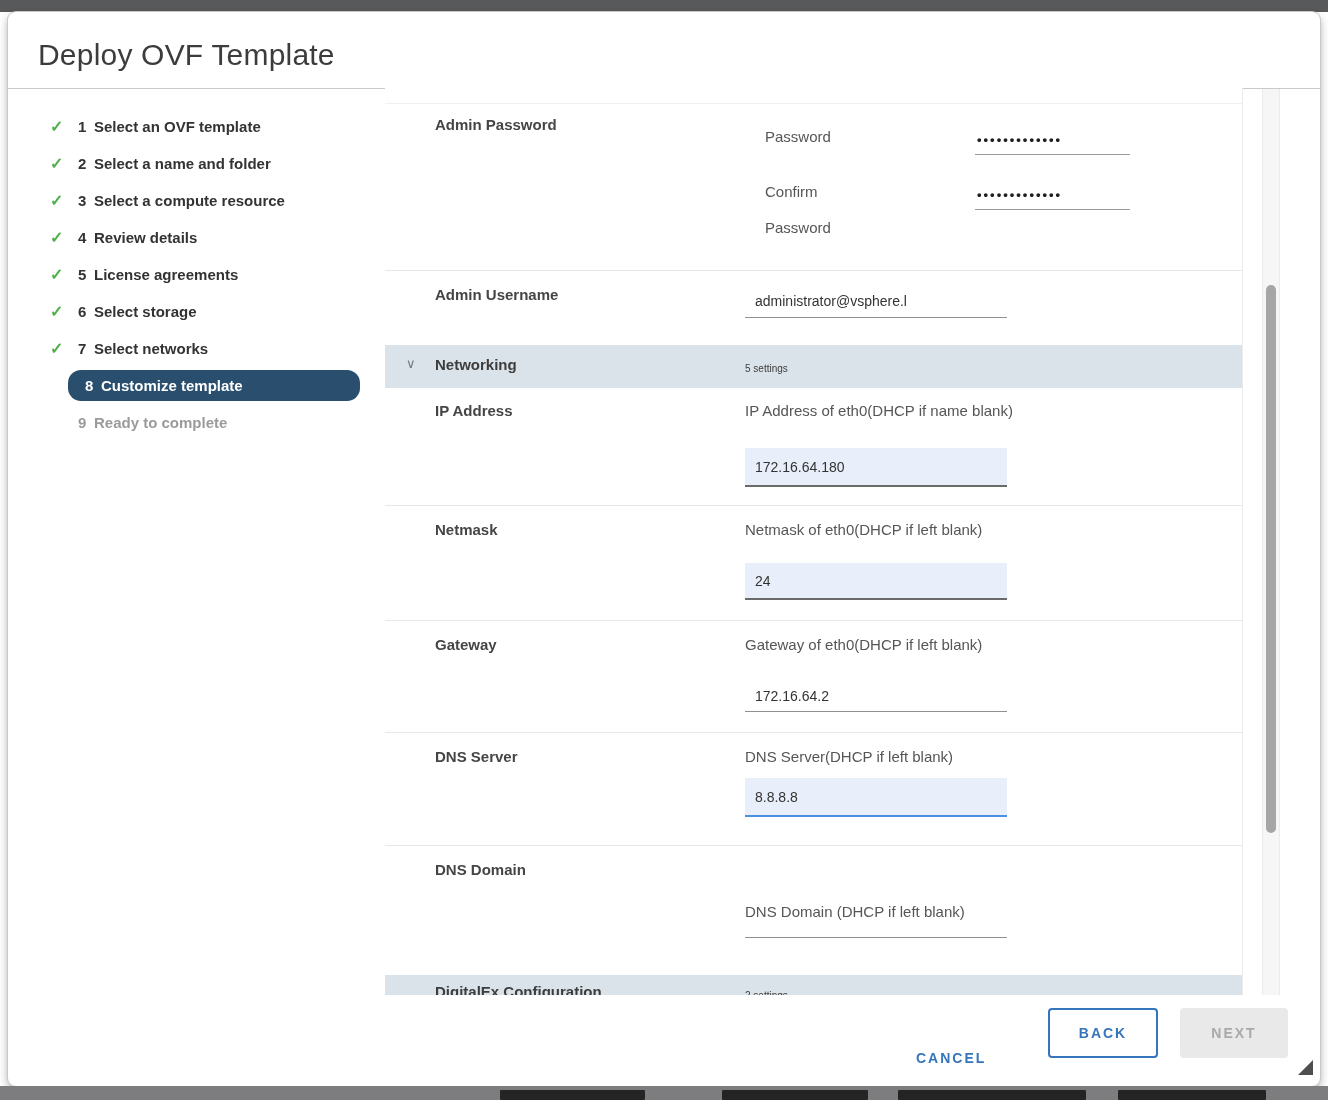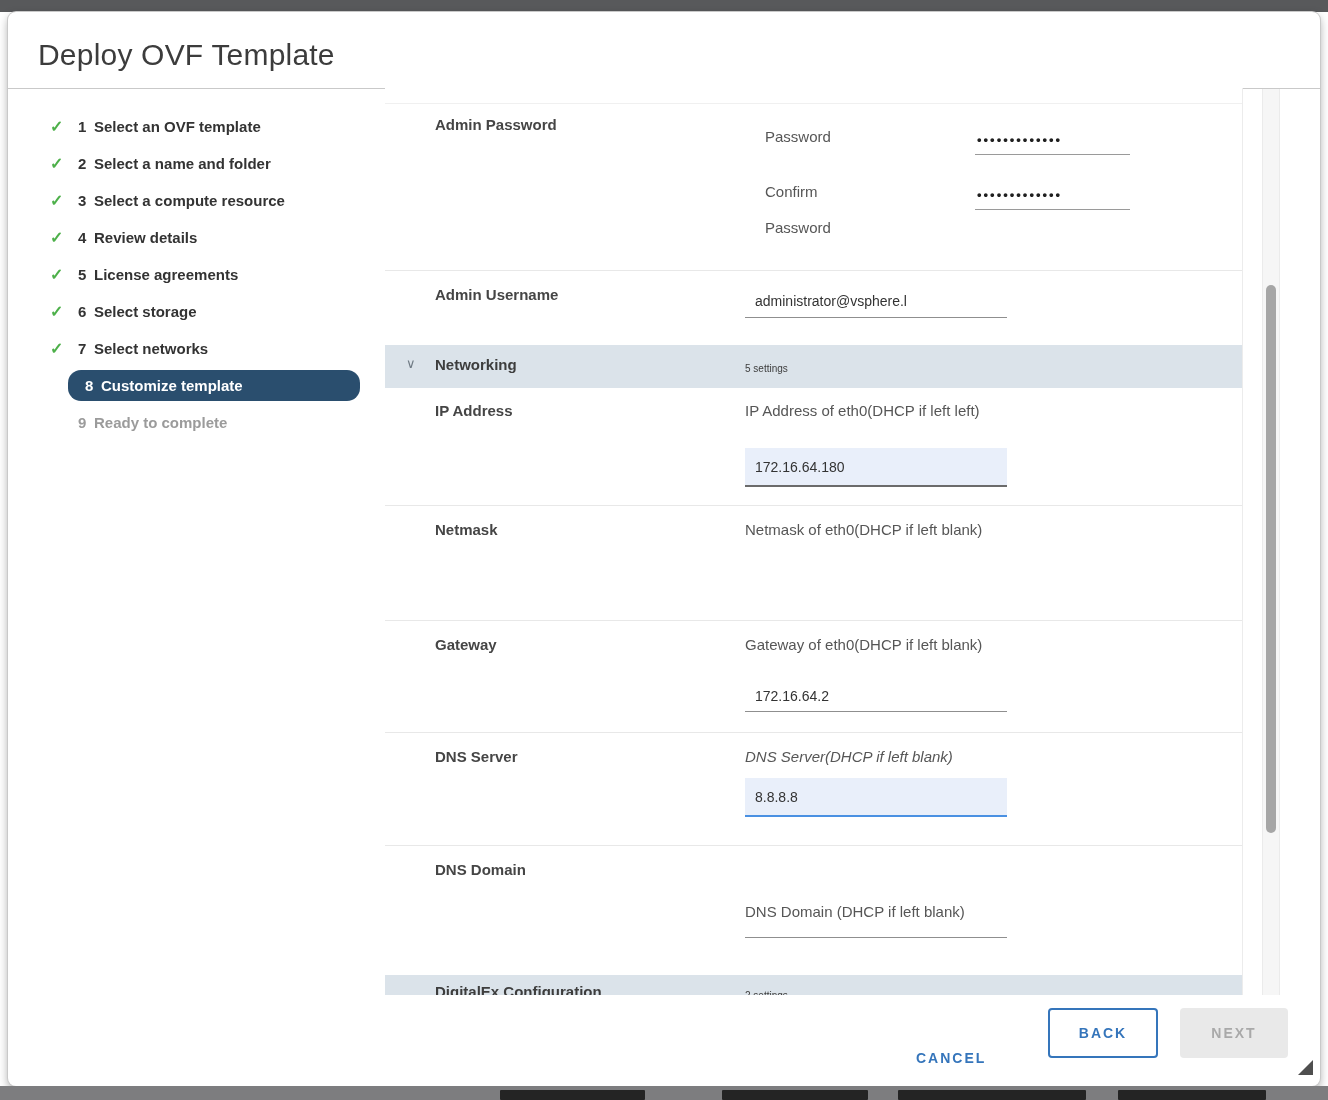--- a/index.html
+++ b/index.html
@@ -137,38 +137,39 @@
     <div class="row-label" style="top:198px;">Admin Username</div>
     <input class="fld line" style="left: 360px; top: 196px; width: 262px; height: 34px;" value="administrator@vsphere.l">
 
     <div class="band" style="top:257px;">
       <span class="chev">∨</span>
       <span class="band-label">Networking</span>
       <span class="band-settings">5 settings</span>
     </div>
 
     <div class="row-label" style="top:314px;">IP Address</div>
-    <div class="desc" style="top:314px;">IP Address of eth0(DHCP if left left)</div>
+    <div class="desc" style="top:314px;">IP Address of eth0(DHCP if name blank)</div>
     <input class="fld fill" style="left: 360px; top: 360px; width: 262px; height: 39px;" value="172.16.64.180">
 
     <div class="divider" style="top:417px;"></div>
 
     <div class="row-label" style="top:433px;">Netmask</div>
     <div class="desc" style="top:433px;">Netmask of eth0(DHCP if left blank)</div>
+    <input class="fld fill" style="left: 360px; top: 475px; width: 262px; height: 37px;" value="24">
 
     <div class="divider" style="top:532px;"></div>
 
     <div class="row-label" style="top:548px;">Gateway</div>
     <div class="desc" style="top:548px;">Gateway of eth0(DHCP if left blank)</div>
     <input class="fld line" style="left: 360px; top: 592px; width: 262px; height: 32px;" value="172.16.64.2">
 
     <div class="divider" style="top:644px;"></div>
 
     <div class="row-label" style="top:660px;">DNS Server</div>
-    <div class="desc" style="top:660px;font-style:italic;">DNS Server(DHCP if left blank)</div>
+    <div class="desc" style="top:660px;">DNS Server(DHCP if left blank)</div>
     <input class="fld fill focus" style="left: 360px; top: 690px; width: 262px; height: 39px;" value="8.8.8.8">
 
     <div class="divider" style="top:757px;"></div>
 
     <div class="row-label" style="top:773px;">DNS Domain</div>
     <div class="desc" style="top:773px;margin-top:42px;">DNS Domain (DHCP if left blank)</div>
     <input class="fld line" style="left: 360px; top: 818px; width: 262px; height: 32px;" value="">
 
     <div class="band clipped" style="top:887px;">
       <span class="band-label">DigitalEx Configuration</span>

